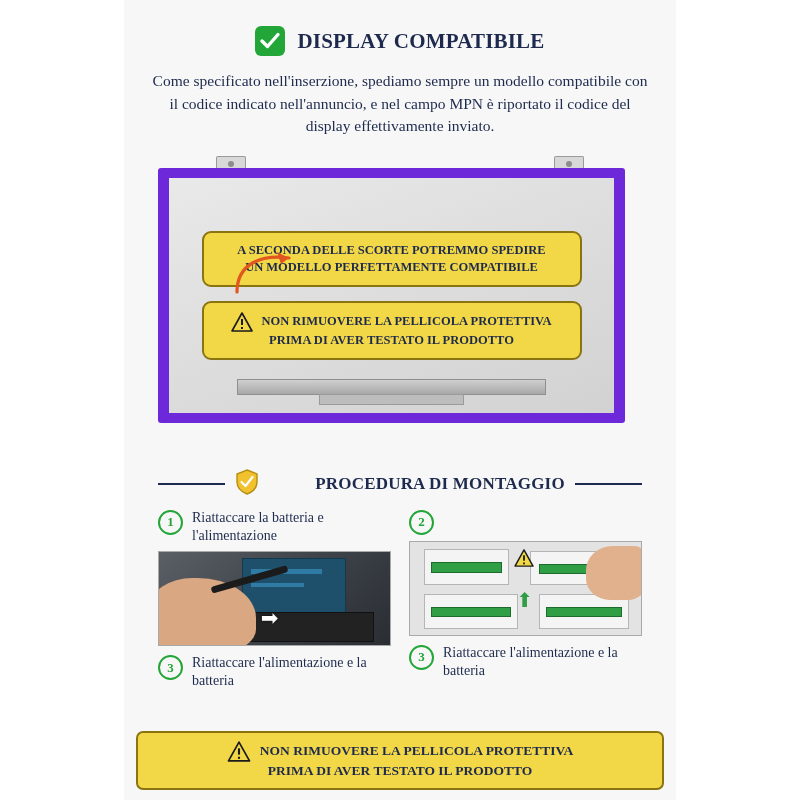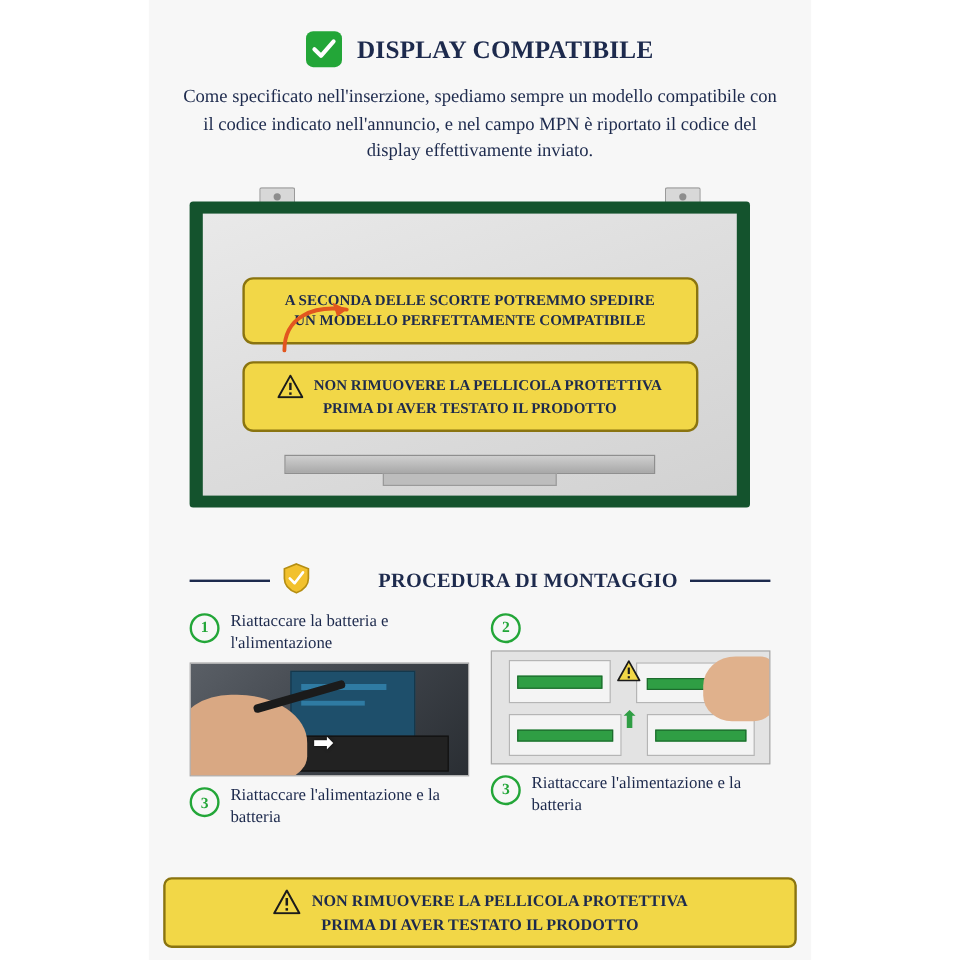--- a/index.html
+++ b/index.html
@@ -99,21 +99,21 @@
     background: #8d8d8d;
   }
   .tab.left  { left: 58px; }
   .tab.right { right: 58px; }
   .bezel {
     position: absolute;
     left: 0;
     top: 12px;
     right: 17px;
     height: 255px;
-    background: #14532d;
+    background: #6d28d9;
     border-radius: 3px;
     box-sizing: border-box;
     padding: 10px 11px 10px 11px;
   }
   .screen {
     width: 100%;
     height: 100%;
     background: linear-gradient(160deg,#e9e9e9 0%, #dedede 45%, #d2d2d2 100%);
     box-sizing: border-box;
     position: relative;

